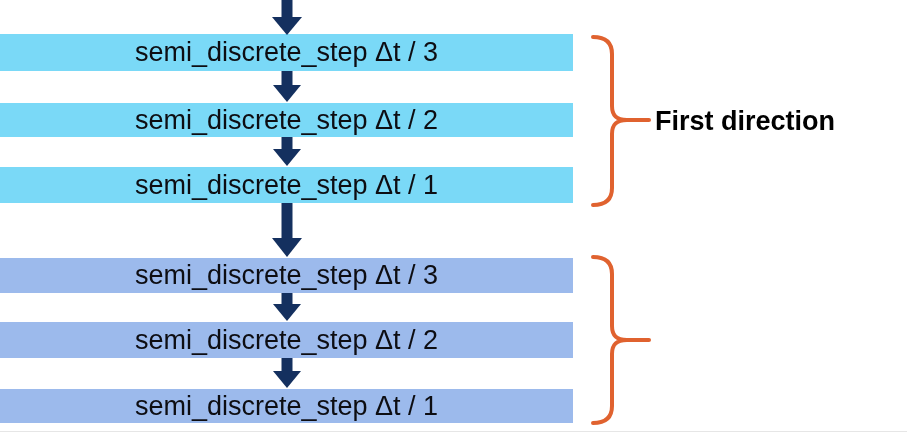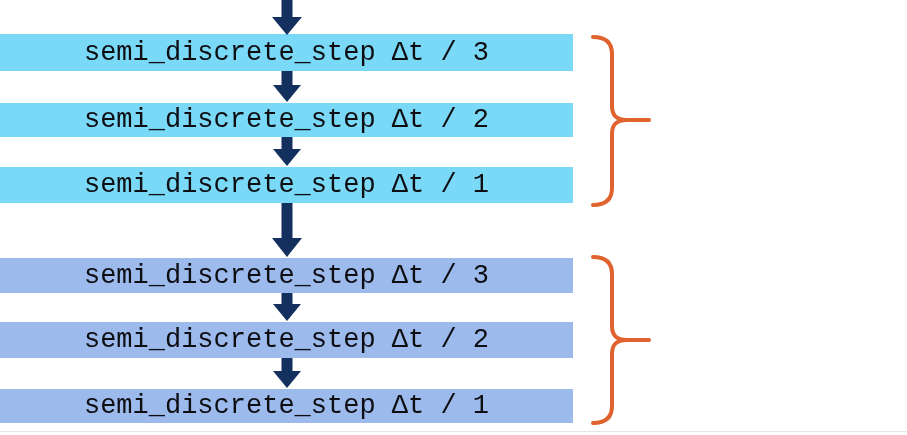--- a/index.html
+++ b/index.html
@@ -12,21 +12,21 @@
     --background: #FFFFFF;
   }
   * { margin: 0; padding: 0; box-sizing: border-box; }
   html, body { background: #fff; }
   .stage {
     position: relative;
     width: 907px;
     height: 435px;
     background: var(--background);
     overflow: hidden;
-    font-family: Liberation Mono, monospace;
+    font-family: Liberation Sans, sans-serif;
   }
   .step-box {
     position: absolute;
     left: 0;
     width: 573px;
     display: flex;
     align-items: center;
     justify-content: center;
     font-size: 27px;
     color: var(--box-text);
@@ -123,15 +123,16 @@
         C 606 257 612 263 612 274
         L 612 326
         C 612 335 616 340 627 340
         C 616 340 612 345 612 354
         L 612 406
         C 612 417 606 423 593 423"></path>
       <path class="brace-path" d="M 627 340 L 649 340"></path>
     </g>
   </svg>
 
+  <div class="group-label" style="top:106px;">First direction</div>
 
   <div class="slide-edge"></div>
 </div>
 
 </body></html>

